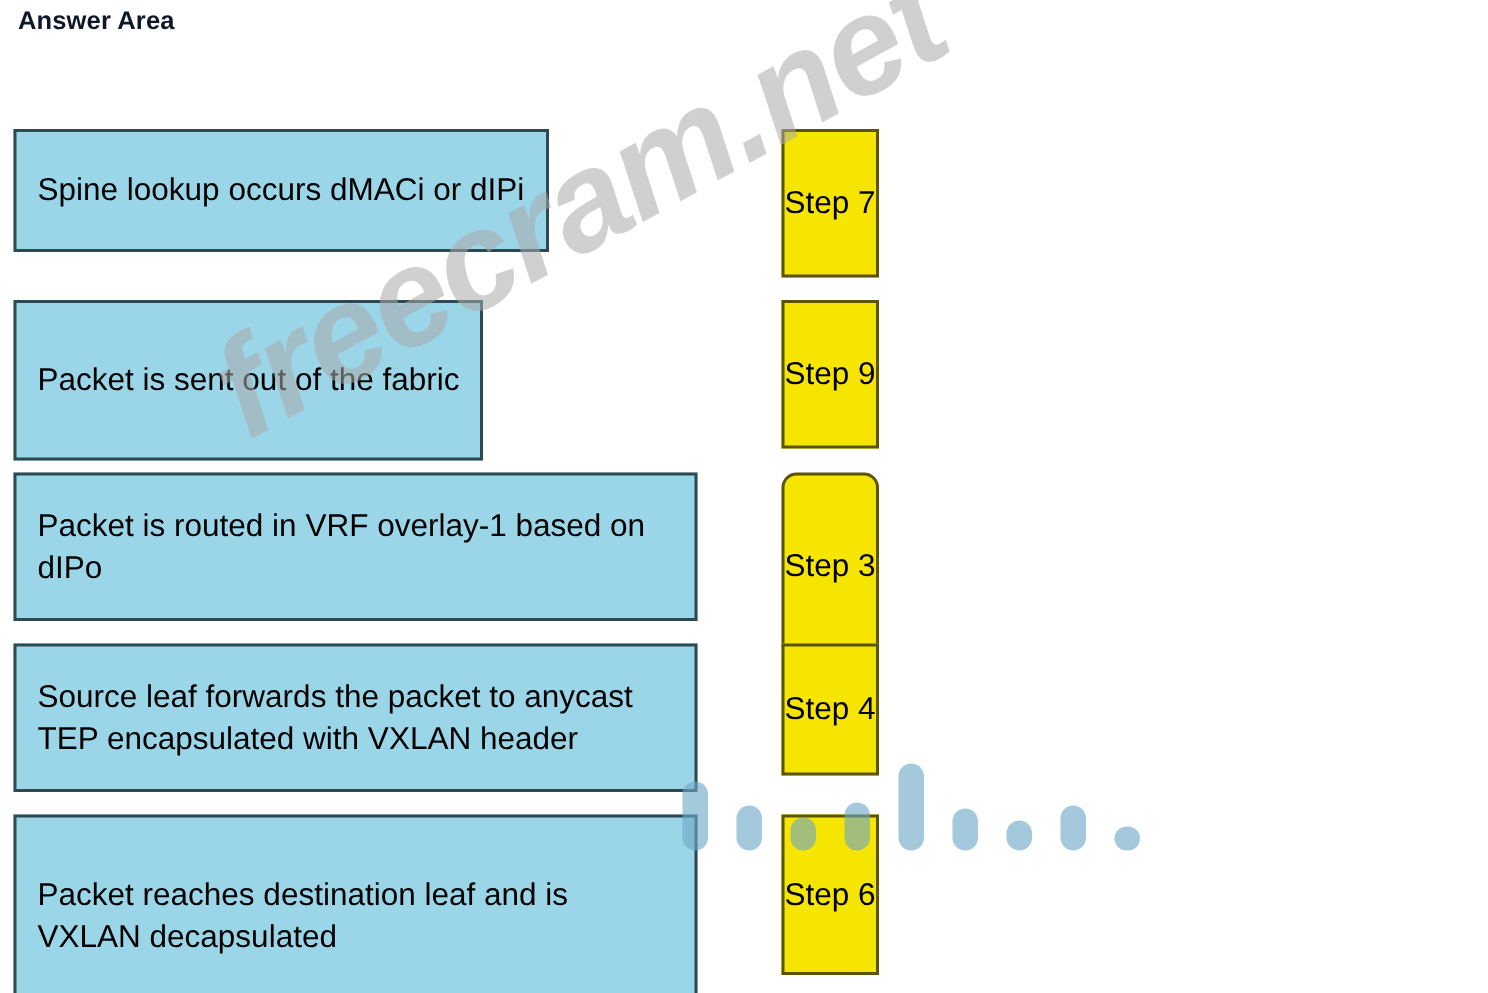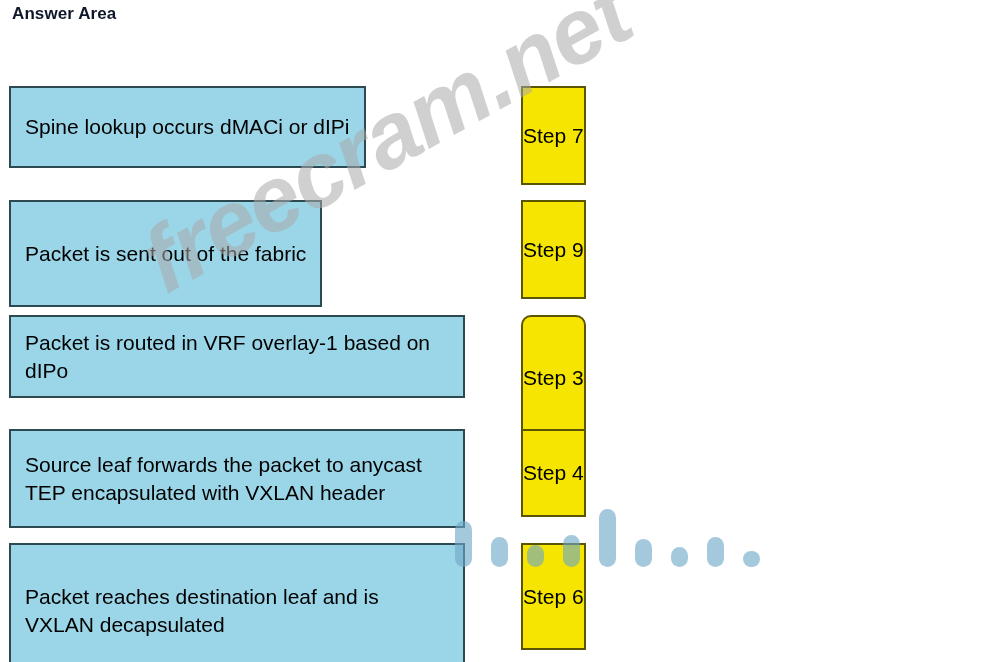--- a/index.html
+++ b/index.html
@@ -135,21 +135,21 @@
   <div class="col-left">
 
     <div class="box box-blue" style="top:86px; height:82px;">
       <span class="box-label">Spine lookup occurs dMACi or dIPi</span>
     </div>
 
     <div class="box box-blue centered" style="top:200px; height:107px;">
       <span class="box-label">Packet is sent out of the fabric</span>
     </div>
 
-    <div class="box box-blue" style="top:315px; height:83px;">
+    <div class="box box-blue" style="top:315px; height:99px;">
       <span class="box-label">Packet is routed in VRF overlay-1 based on dIPo</span>
     </div>
 
     <div class="box box-blue" style="top:429px; height:99px;justify-content:flex-end;">
       <span class="box-label">Source leaf forwards the packet to anycast TEP encapsulated with VXLAN header</span>
     </div>
 
     <div class="box box-blue" style="top:543px; height:135px;">
       <span class="box-label">Packet reaches destination leaf and is VXLAN decapsulated</span>
     </div>

